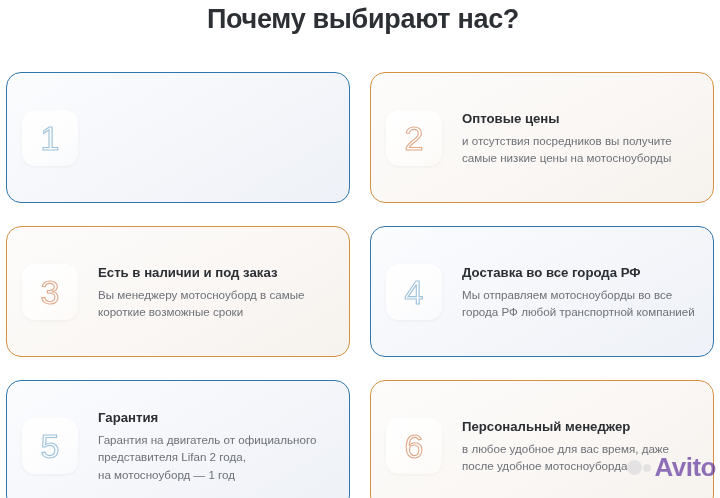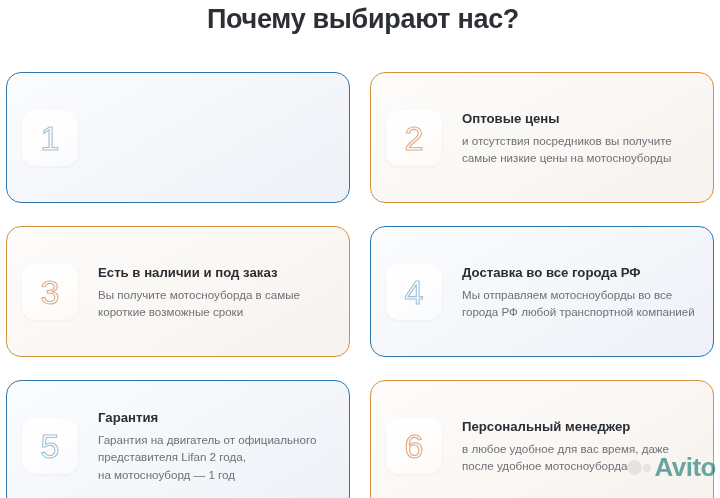--- a/index.html
+++ b/index.html
@@ -152,21 +152,21 @@
     top: 8px;
     width: 8px;
     height: 8px;
     border-radius: 50%;
     background: #d9d9da;
   }
   .wm-text {
     font-size: 26px;
     line-height: 26px;
     font-weight: bold;
-    color: #0f766e;
+    color: #4c1d95;
     letter-spacing: -0.5px;
     text-align: center;
   }
 </style>
 </head>
 <body>
 
 <div class="page">
 
   <div class="page-title">Почему выбирают нас?</div>
@@ -192,21 +192,21 @@
       </div>
     </div>
 
     <div class="card orange">
       <div class="num-box">
         <span class="num-glyph">3</span>
       </div>
       <div class="card-body">
         <div class="card-title">Есть в наличии и под заказ</div>
         <div class="card-text">
-          <span class="ln">Вы получите мотосноуборда в самые</span>
+          <span class="ln">Вы менеджеру мотосноуборд в самые</span>
           <span class="ln">короткие возможные сроки</span>
         </div>
       </div>
     </div>
 
     <div class="card">
       <div class="num-box">
         <span class="num-glyph">4</span>
       </div>
       <div class="card-body">

